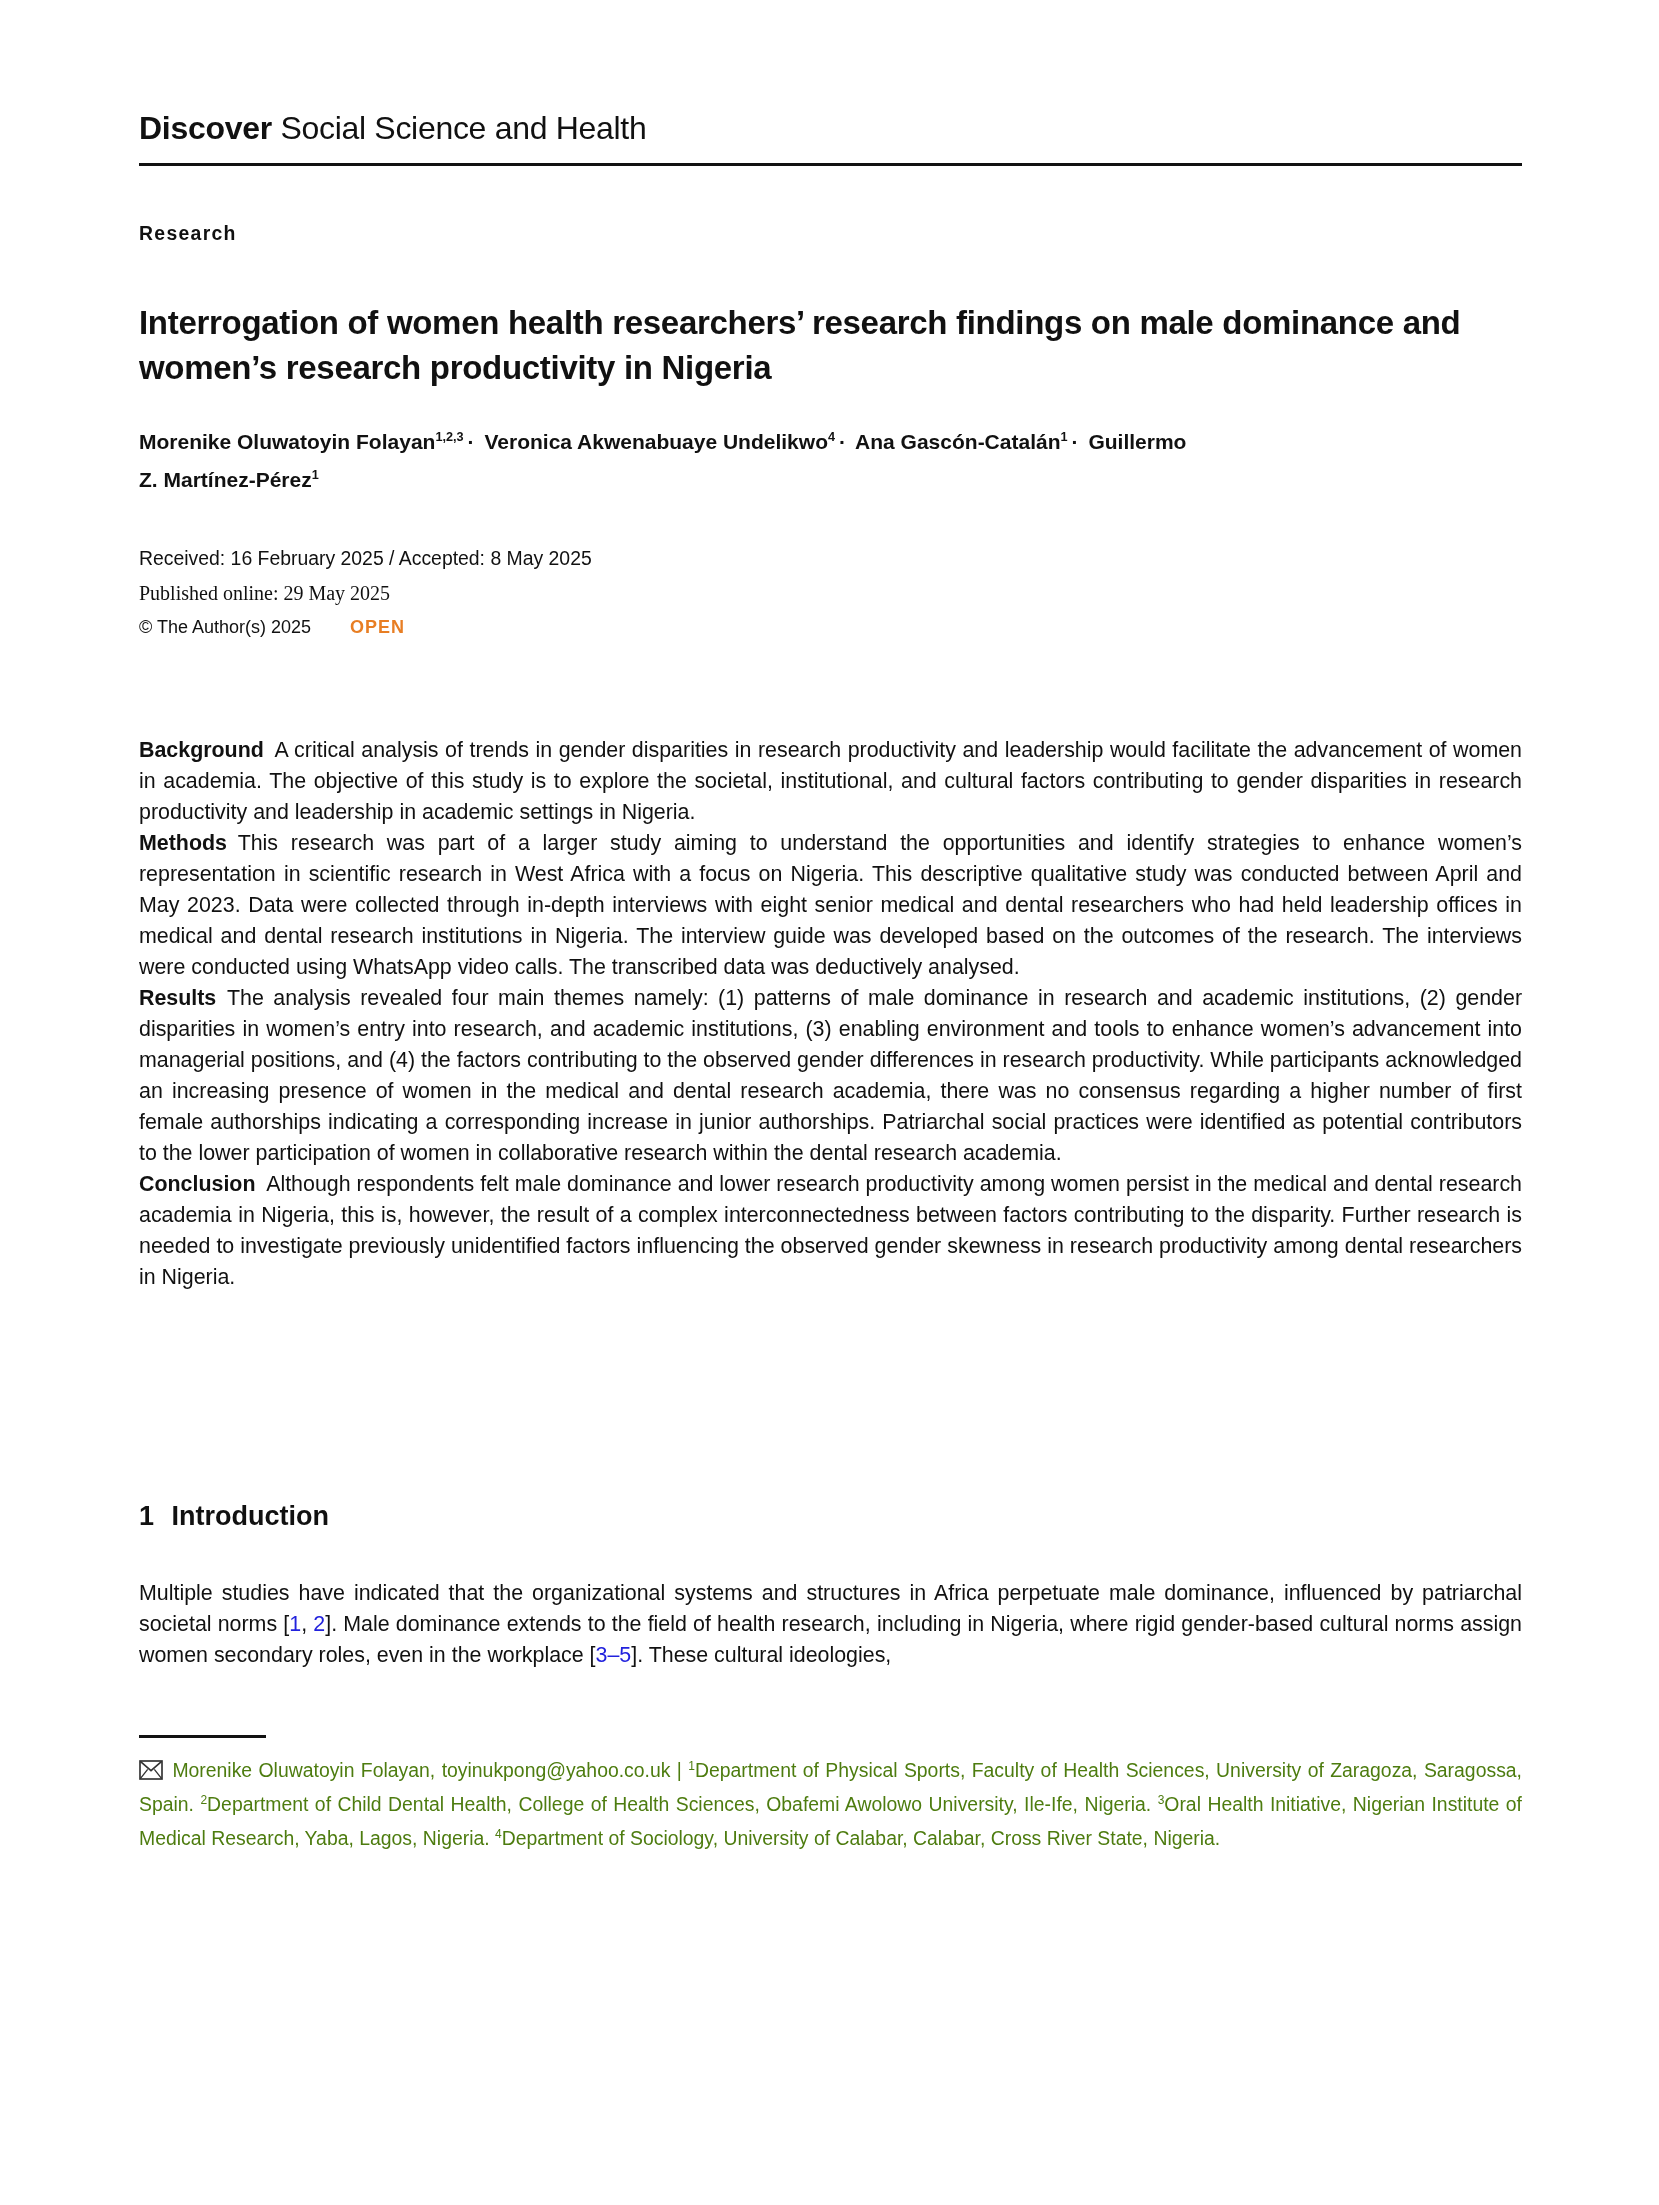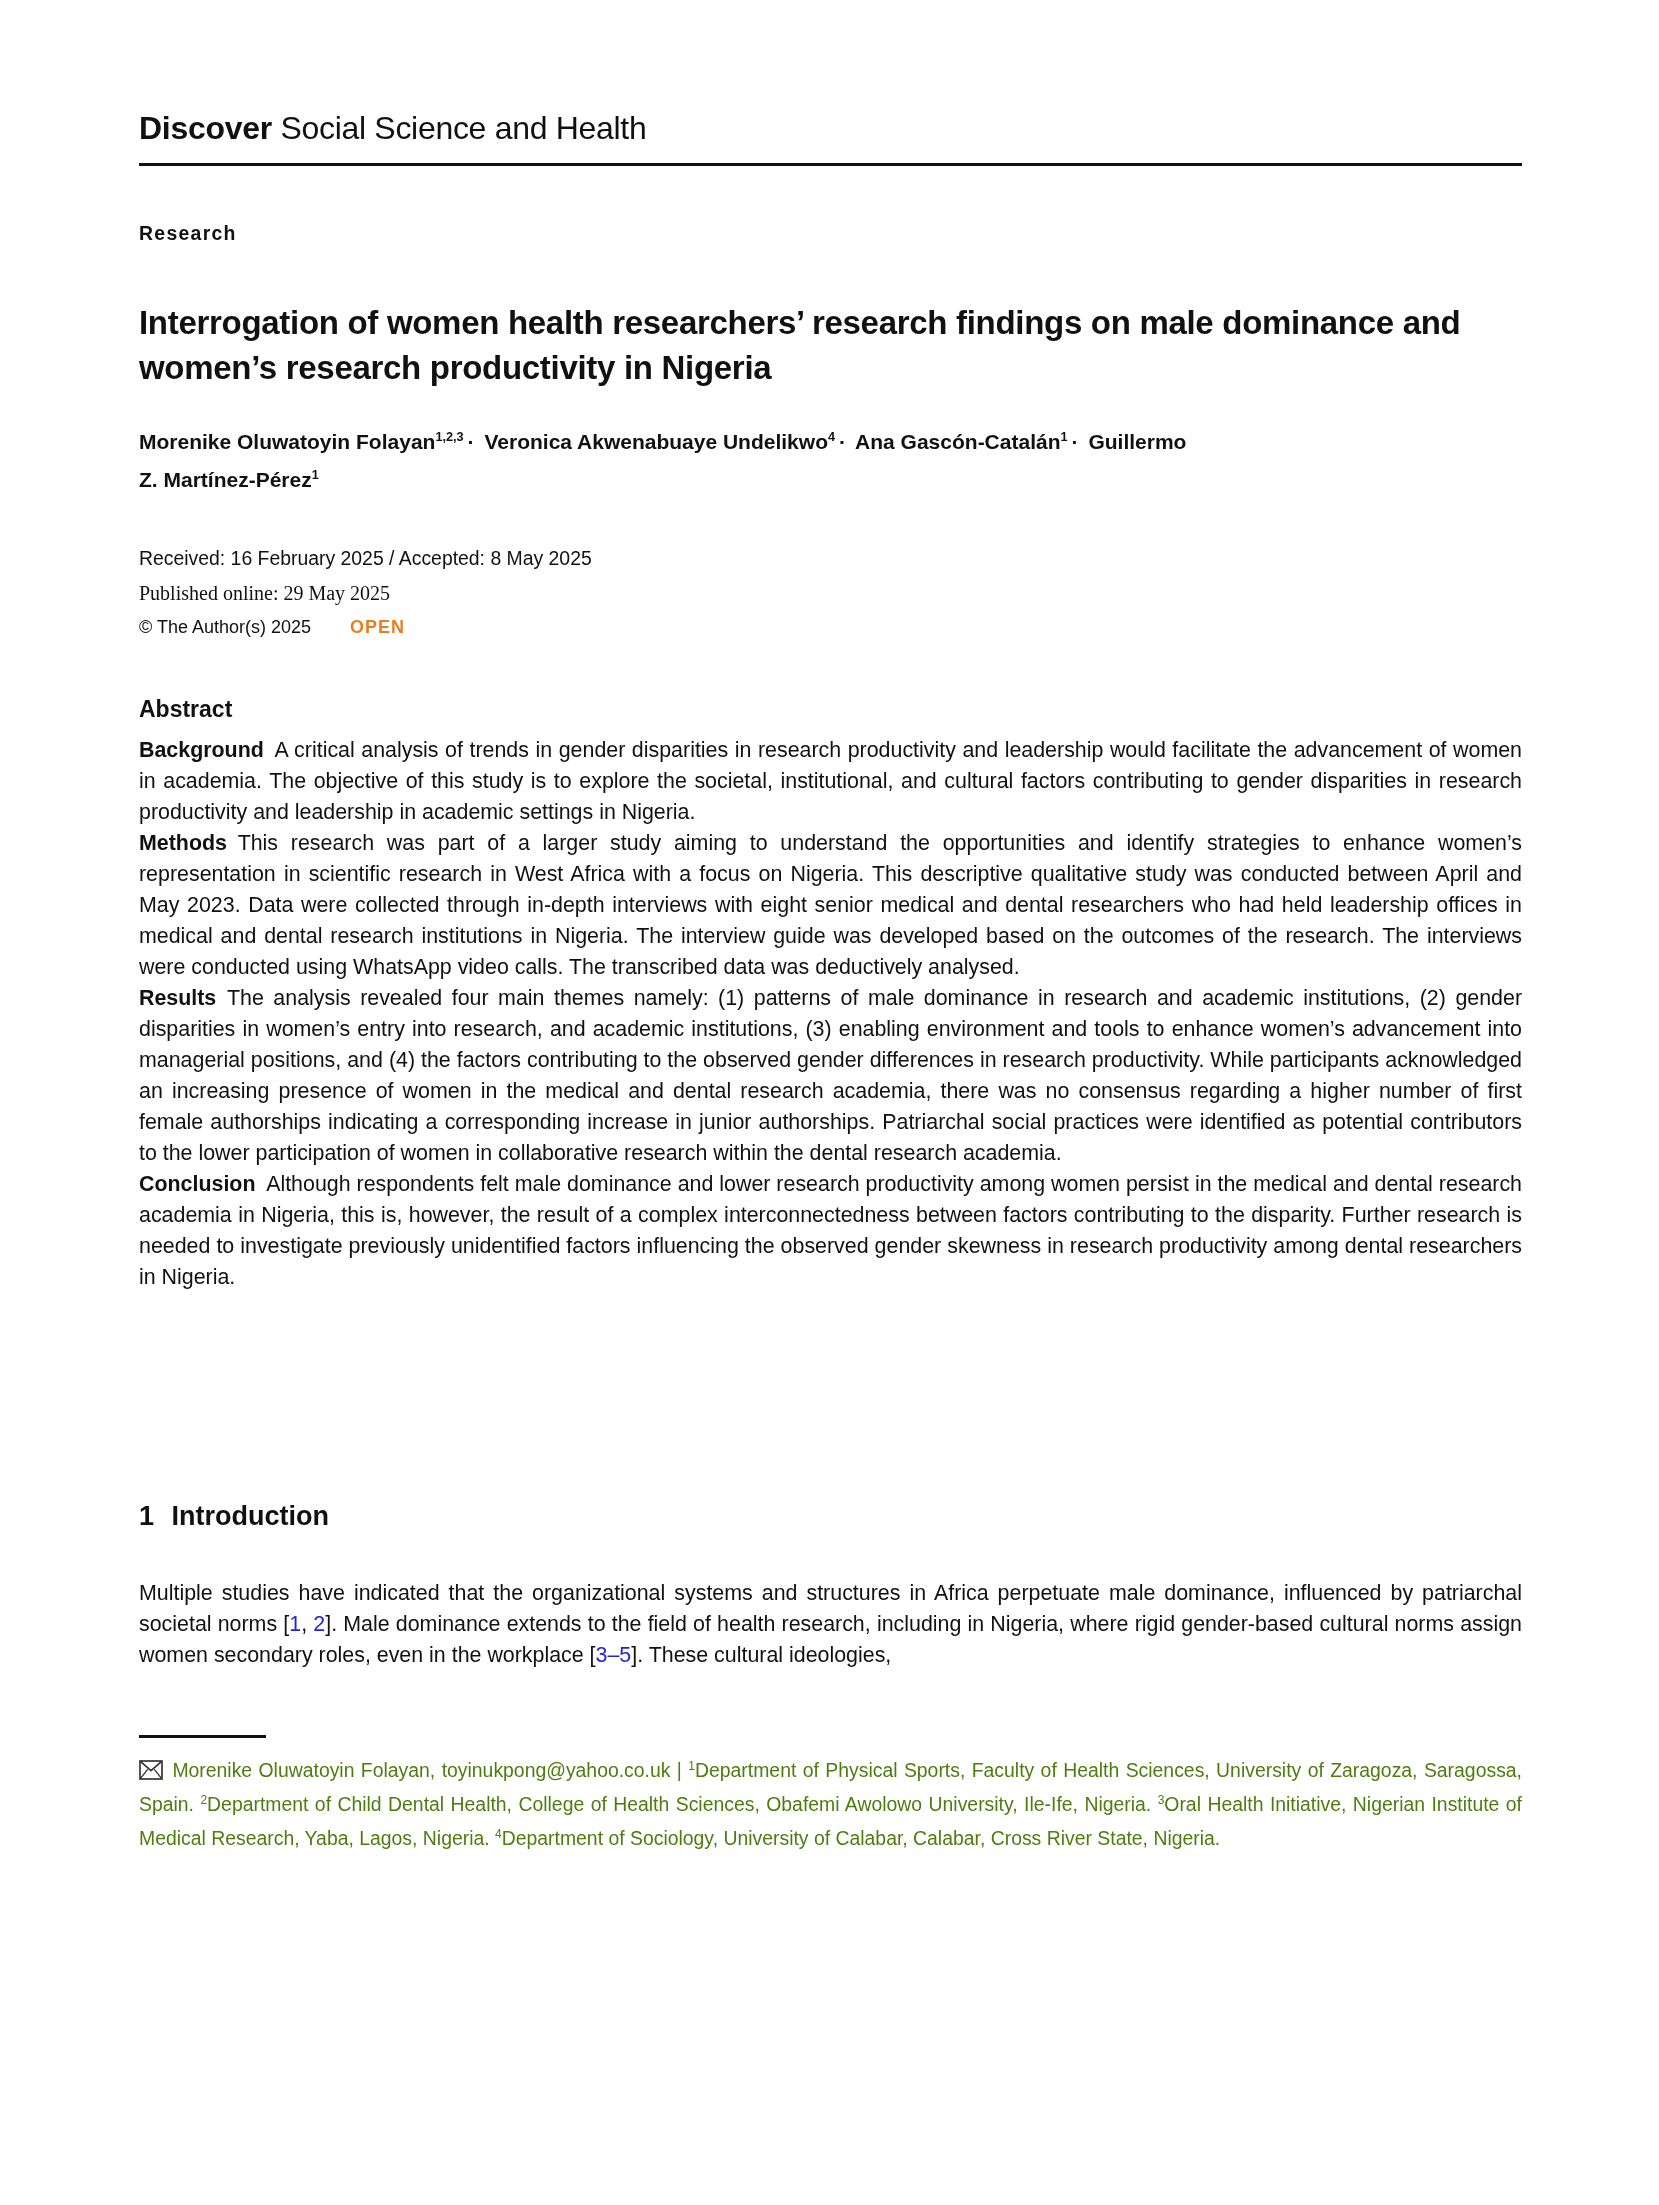--- a/index.html
+++ b/index.html
@@ -86,21 +86,20 @@
     <span><span>Ana Gascón-Catalán</span><sup>1</sup></span><span class="author-sep">·</span>
     <span><span>Guillermo Z. Martínez-Pérez</span><sup>1</sup></span>
   </p>
 
   <div class="abs received">Received: 16 February 2025 / Accepted: 8 May 2025</div>
   <div class="abs published">Published online: 29 May 2025</div>
   <div class="abs copyright-row">
     <span>© The Author(s) 2025</span><span class="open-badge">OPEN</span>
   </div>
 
-  <h2 class="abs abstract-heading">Abstract</h2>
   <div class="abs abstract-body">
     <p class="para"><span class="runin">Background</span><span>A critical analysis of trends in gender disparities in research productivity and leadership would facilitate the advancement of women in academia. The objective of this study is to explore the societal, institutional, and cultural factors contributing to gender disparities in research productivity and leadership in academic settings in Nigeria.</span></p>
     <p class="para"><span class="runin">Methods</span><span>This research was part of a larger study aiming to understand the opportunities and identify strategies to enhance women’s representation in scientific research in West Africa with a focus on Nigeria. This descriptive qualitative study was conducted between April and May 2023. Data were collected through in-depth interviews with eight senior medical and dental researchers who had held leadership offices in medical and dental research institutions in Nigeria. The interview guide was developed based on the outcomes of the research. The interviews were conducted using WhatsApp video calls. The transcribed data was deductively analysed.</span></p>
     <p class="para"><span class="runin">Results</span><span>The analysis revealed four main themes namely: (1) patterns of male dominance in research and academic institutions, (2) gender disparities in women’s entry into research, and academic institutions, (3) enabling environment and tools to enhance women’s advancement into managerial positions, and (4) the factors contributing to the observed gender differences in research productivity. While participants acknowledged an increasing presence of women in the medical and dental research academia, there was no consensus regarding a higher number of first female authorships indicating a corresponding increase in junior authorships. Patriarchal social practices were identified as potential contributors to the lower participation of women in collaborative research within the dental research academia.</span></p>
     <p class="para"><span class="runin">Conclusion</span><span>Although respondents felt male dominance and lower research productivity among women persist in the medical and dental research academia in Nigeria, this is, however, the result of a complex interconnectedness between factors contributing to the disparity. Further research is needed to investigate previously unidentified factors influencing the observed gender skewness in research productivity among dental researchers in Nigeria.</span></p>
   </div>
 
   <h2 class="abs intro-heading"><span class="secnum">1</span><span>Introduction</span></h2>
   <p class="abs para intro-para"><span>Multiple studies have indicated that the organizational systems and structures in Africa perpetuate male dominance, influenced by patriarchal societal norms [</span><span class="cite">1</span><span>, </span><span class="cite">2</span><span>]. Male dominance extends to the field of health research, including in Nigeria, where rigid gender-based cultural norms assign women secondary roles, even in the workplace [</span><span class="cite">3–5</span><span>]. These cultural ideologies,</span></p>
 

